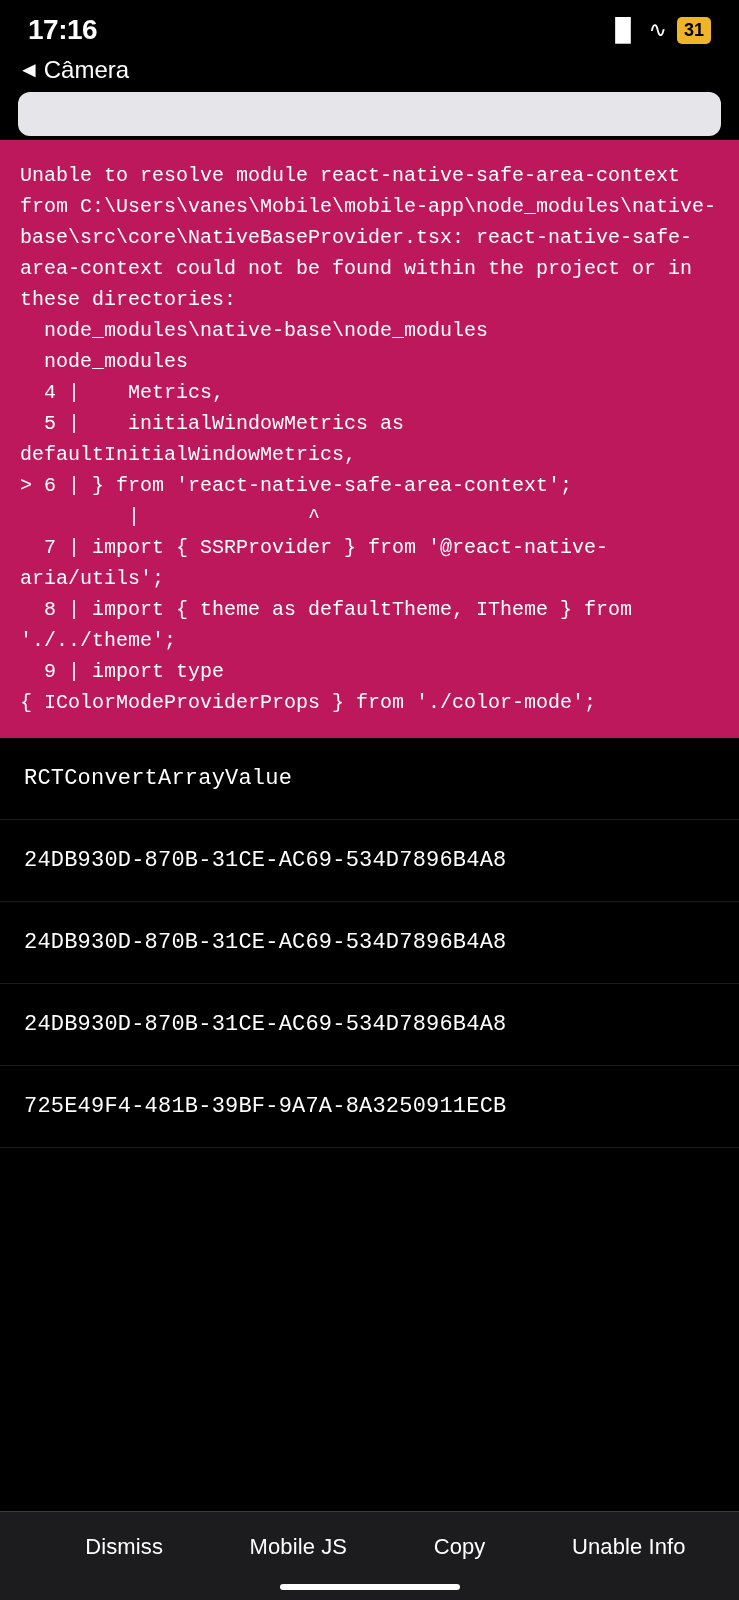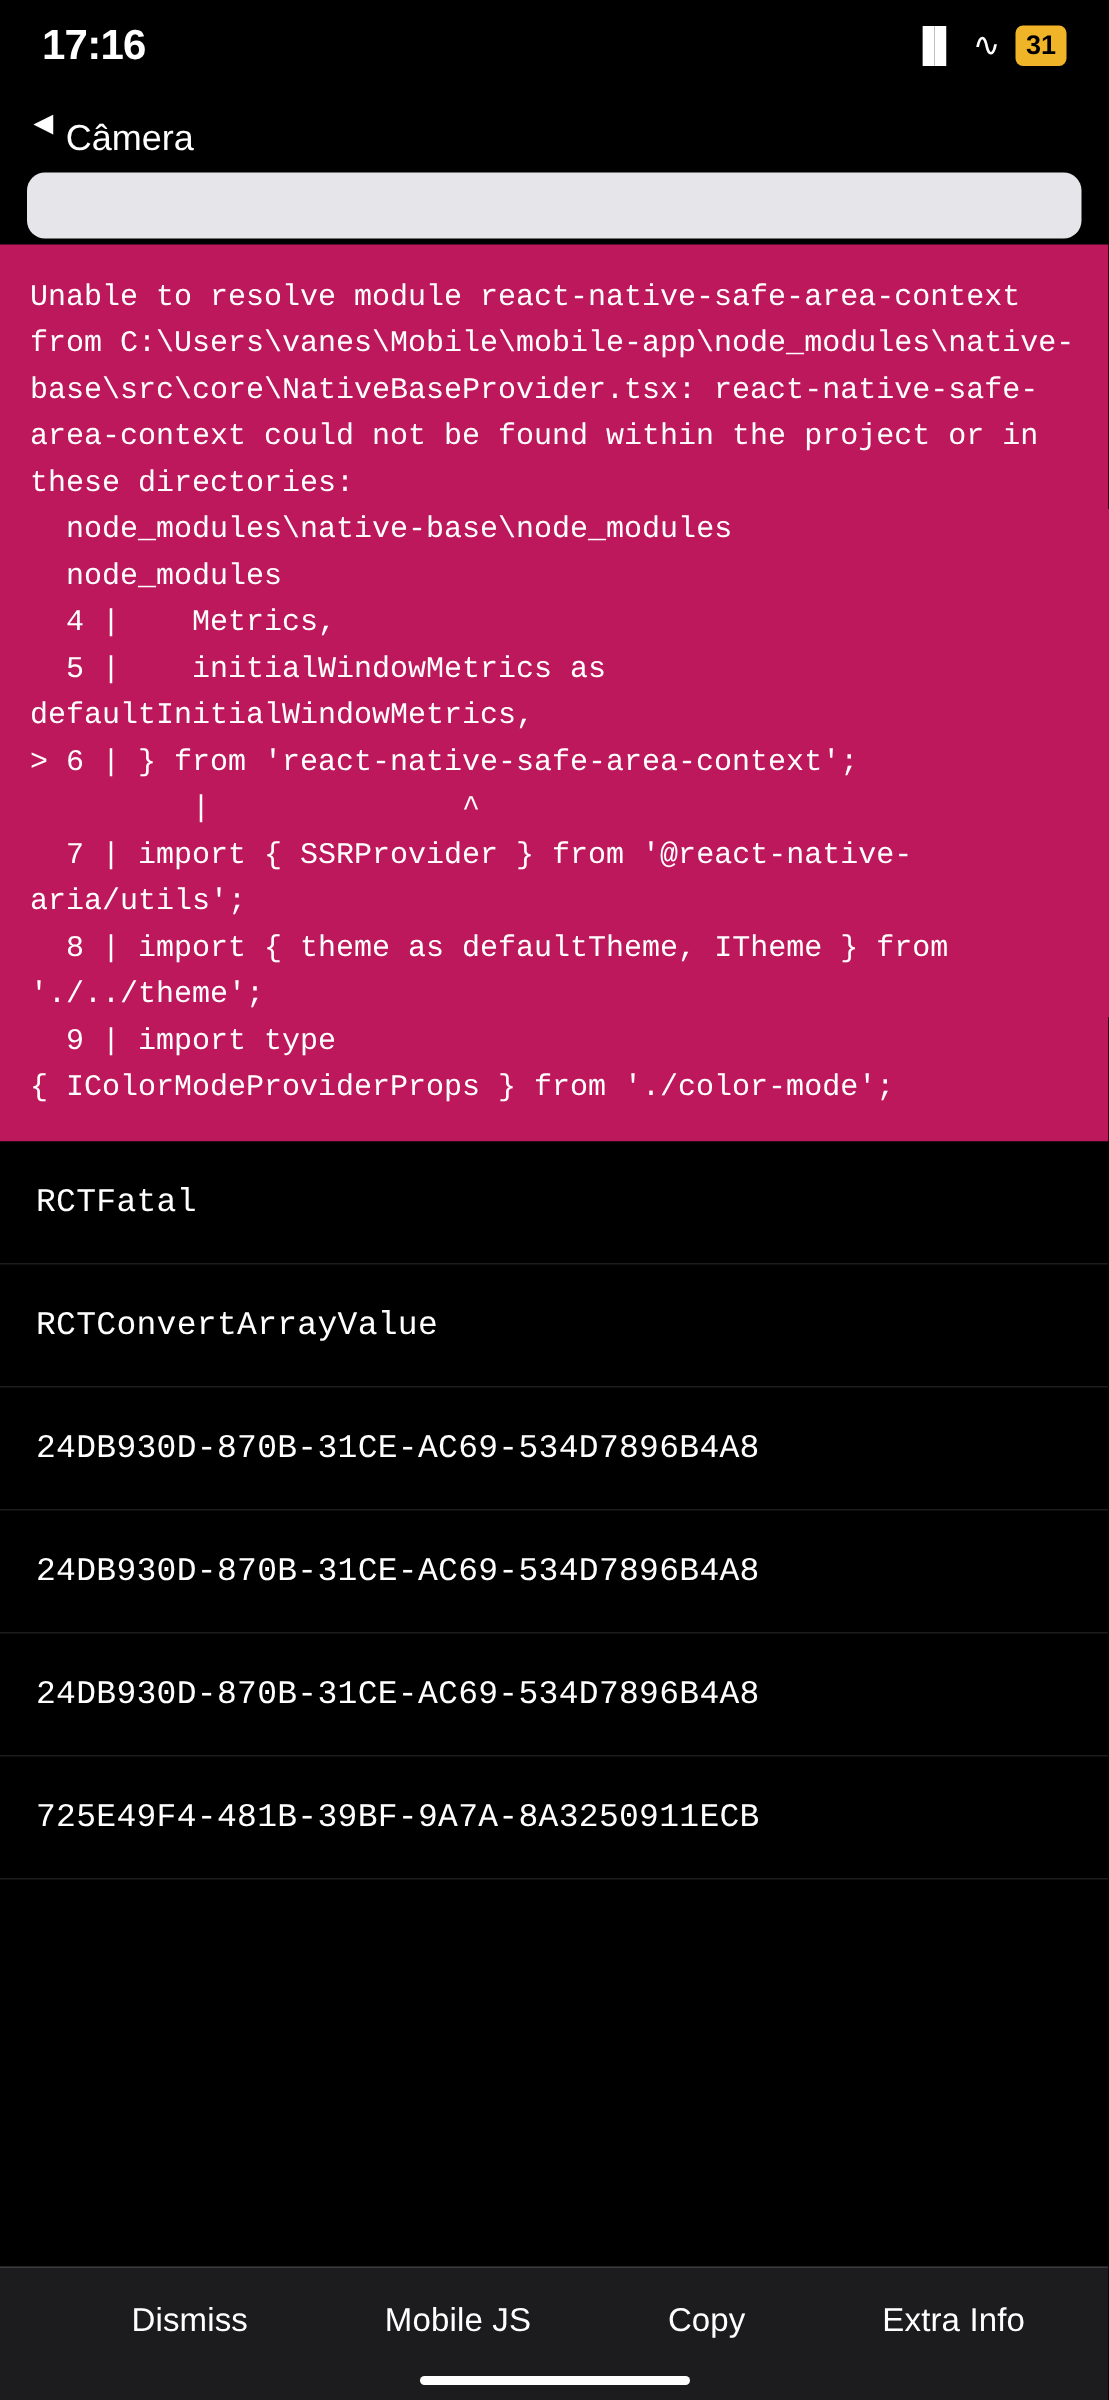--- a/index.html
+++ b/index.html
@@ -66,21 +66,20 @@
 
     .back-arrow {
       color: #fff;
       font-size: 22px;
       margin-right: 4px;
     }
 
     .back-label {
       color: #fff;
       font-size: 24px;
-      margin-top: 23px;
     }
 
     
     .search-bar {
       background: #e5e5ea;
       margin: 0 18px 0;
       border-radius: 12px;
       padding: 10px 16px;
       height: 44px;
     }
@@ -180,29 +179,28 @@
   5 |    initialWindowMetrics as defaultInitialWindowMetrics,
 &gt; 6 | } from 'react-native-safe-area-context';
          |              ^
   7 | import { SSRProvider } from '@react-native-aria/utils';
   8 | import { theme as defaultTheme, ITheme } from './../theme';
   9 | import type
 { IColorModeProviderProps } from './color-mode';</pre>
 </div>
 
 <div class="stack-area">
-  <div class="stack-item" id="si0">RCTFatal</div>
   <div class="stack-item" id="si1">RCTConvertArrayValue</div>
   <div class="stack-item" id="si2">24DB930D-870B-31CE-AC69-534D7896B4A8</div>
   <div class="stack-item" id="si3">24DB930D-870B-31CE-AC69-534D7896B4A8</div>
   <div class="stack-item" id="si4">24DB930D-870B-31CE-AC69-534D7896B4A8</div>
   <div class="stack-item" id="si6">725E49F4-481B-39BF-9A7A-8A3250911ECB</div>
 </div>
 
 <div class="action-bar">
   <div class="action-buttons">
     <button class="action-btn" id="btn0">Dismiss</button>
     <button class="action-btn" id="btn1">Mobile JS</button>
     <button class="action-btn" id="btn2">Copy</button>
-    <button class="action-btn" id="btn3">Extra Info</button>
+    <button class="action-btn" id="btn3">Unable Info</button>
   </div>
   <div class="home-indicator"></div>
 </div>
 
 </body></html>

